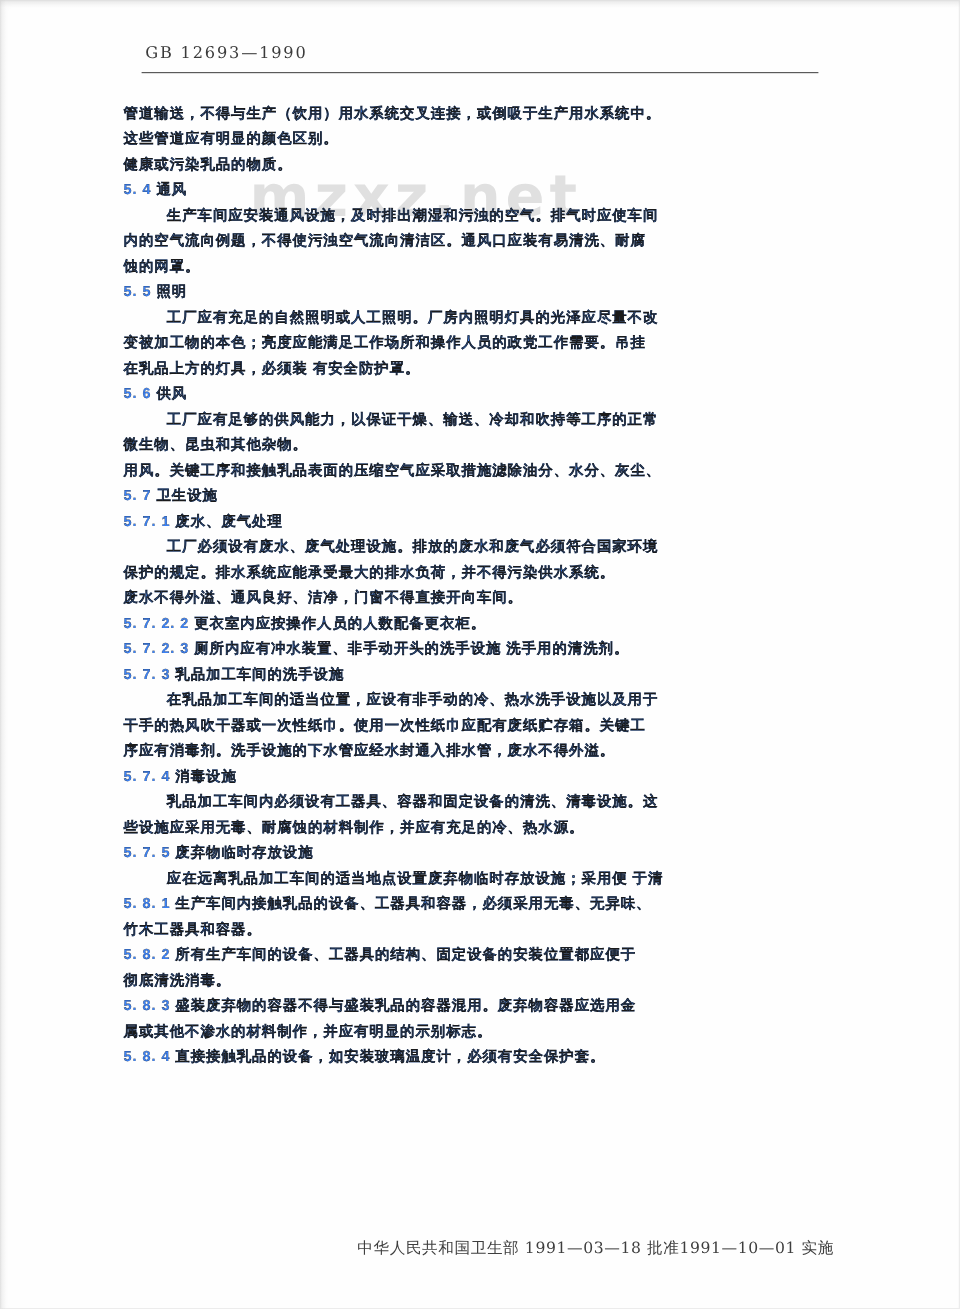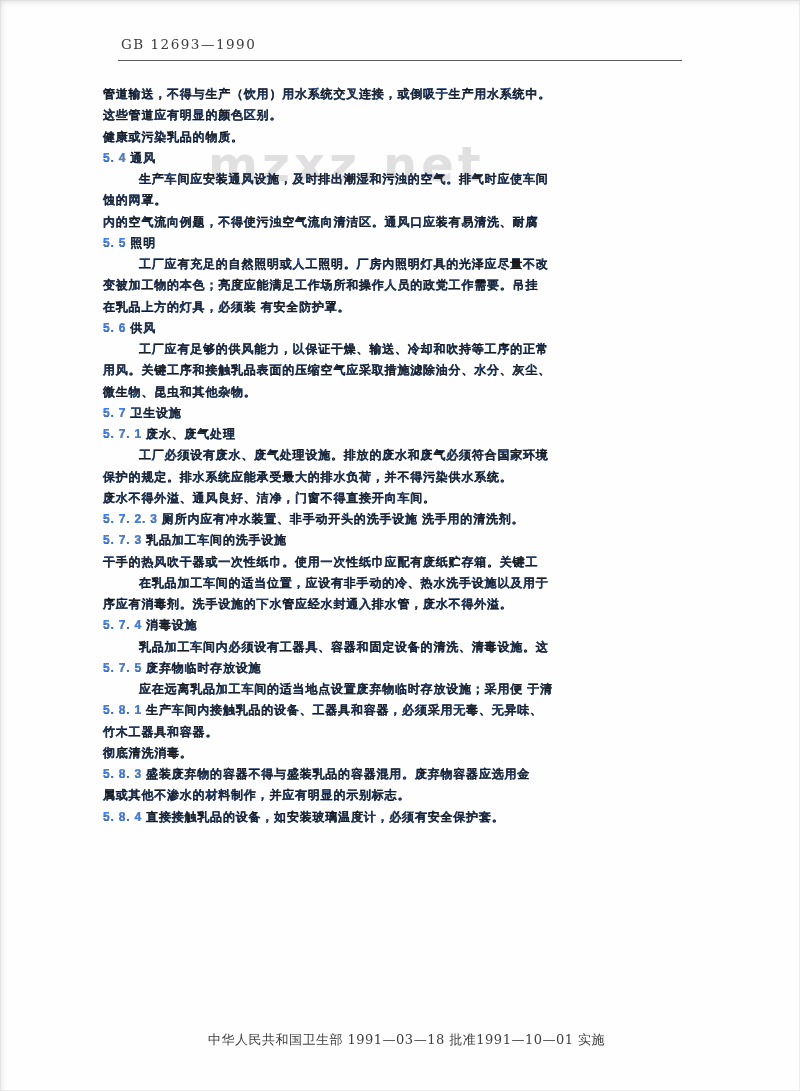--- a/index.html
+++ b/index.html
@@ -87,21 +87,21 @@
   .line.indent {
     padding-left: 36px;
   }
 
   .footer {
     position: absolute;
     left: 118px;
     right: 105px;
     top: 1031px;
     display: flex;
-    justify-content: center;
+    justify-content: flex-end;
     font-family: "DejaVu Serif", "Liberation Serif", serif;
     font-size: 13px;
     color: #3e3e3e;
     letter-spacing: 0.5px;
     z-index: 2;
   }
 </style>
 </head>
 <body>
 
@@ -118,79 +118,82 @@
 
       <div class="line">这些管道应有明显的颜色区别。</div>
 
 
       <div class="line">健康或污染乳品的物质。</div>
 
       <div class="line">5. 4  通风</div>
 
       <div class="line indent">生产车间应安装通风设施，及时排出潮湿和污浊的空气。排气时应使车间</div>
 
+      <div class="line">内的空气流向例题，不得使污浊空气流向清洁区。通风口应装有易清洗、耐腐</div>
+
       <div class="line">蚀的网罩。</div>
 
-      <div class="line">内的空气流向例题，不得使污浊空气流向清洁区。通风口应装有易清洗、耐腐</div>
-
       <div class="line">5. 5  照明</div>
 
       <div class="line indent">工厂应有充足的自然照明或人工照明。厂房内照明灯具的光泽应尽量不改</div>
 
       <div class="line">变被加工物的本色；亮度应能满足工作场所和操作人员的政党工作需要。吊挂</div>
 
       <div class="line">在乳品上方的灯具，必须装 有安全防护罩。</div>
 
       <div class="line">5. 6  供风</div>
 
       <div class="line indent">工厂应有足够的供风能力，以保证干燥、输送、冷却和吹持等工序的正常</div>
 
+      <div class="line">微生物、昆虫和其他杂物。</div>
+
       <div class="line">用风。关键工序和接触乳品表面的压缩空气应采取措施滤除油分、水分、灰尘、</div>
 
-      <div class="line">微生物、昆虫和其他杂物。</div>
-
       <div class="line">5. 7  卫生设施</div>
 
       <div class="line">5. 7. 1  废水、废气处理</div>
 
       <div class="line indent">工厂必须设有废水、废气处理设施。排放的废水和废气必须符合国家环境</div>
 
       <div class="line">保护的规定。排水系统应能承受最大的排水负荷，并不得污染供水系统。</div>
 
 
 
       <div class="line">废水不得外溢、通风良好、洁净，门窗不得直接开向车间。</div>
 
+      <div class="line">5. 7. 2. 2  更衣室内应按操作人员的人数配备更衣柜。</div>
 
       <div class="line">5. 7. 2. 3  厕所内应有冲水装置、非手动开头的洗手设施 洗手用的清洗剂。</div>
 
       <div class="line">5. 7. 3  乳品加工车间的洗手设施</div>
 
+      <div class="line indent">在乳品加工车间的适当位置，应设有非手动的冷、热水洗手设施以及用于</div>
+
       <div class="line">干手的热风吹干器或一次性纸巾。使用一次性纸巾应配有废纸贮存箱。关键工</div>
 
-      <div class="line indent">在乳品加工车间的适当位置，应设有非手动的冷、热水洗手设施以及用于</div>
-
       <div class="line">序应有消毒剂。洗手设施的下水管应经水封通入排水管，废水不得外溢。</div>
 
       <div class="line">5. 7. 4  消毒设施</div>
 
       <div class="line indent">乳品加工车间内必须设有工器具、容器和固定设备的清洗、清毒设施。这</div>
 
+      <div class="line">些设施应采用无毒、耐腐蚀的材料制作，并应有充足的冷、热水源。</div>
 
       <div class="line">5. 7. 5  废弃物临时存放设施</div>
 
       <div class="line indent">应在远离乳品加工车间的适当地点设置废弃物临时存放设施；采用便 于清</div>
 
 
 
       <div class="line">5. 8. 1  生产车间内接触乳品的设备、工器具和容器，必须采用无毒、无异味、</div>
 
 
       <div class="line">竹木工器具和容器。</div>
 
+      <div class="line">5. 8. 2  所有生产车间的设备、工器具的结构、固定设备的安装位置都应便于</div>
 
       <div class="line">彻底清洗消毒。</div>
 
       <div class="line">5. 8. 3  盛装废弃物的容器不得与盛装乳品的容器混用。废弃物容器应选用金</div>
 
       <div class="line">属或其他不渗水的材料制作，并应有明显的示别标志。</div>
 
       <div class="line">5. 8. 4  直接接触乳品的设备，如安装玻璃温度计，必须有安全保护套。</div>
     </div>
 

